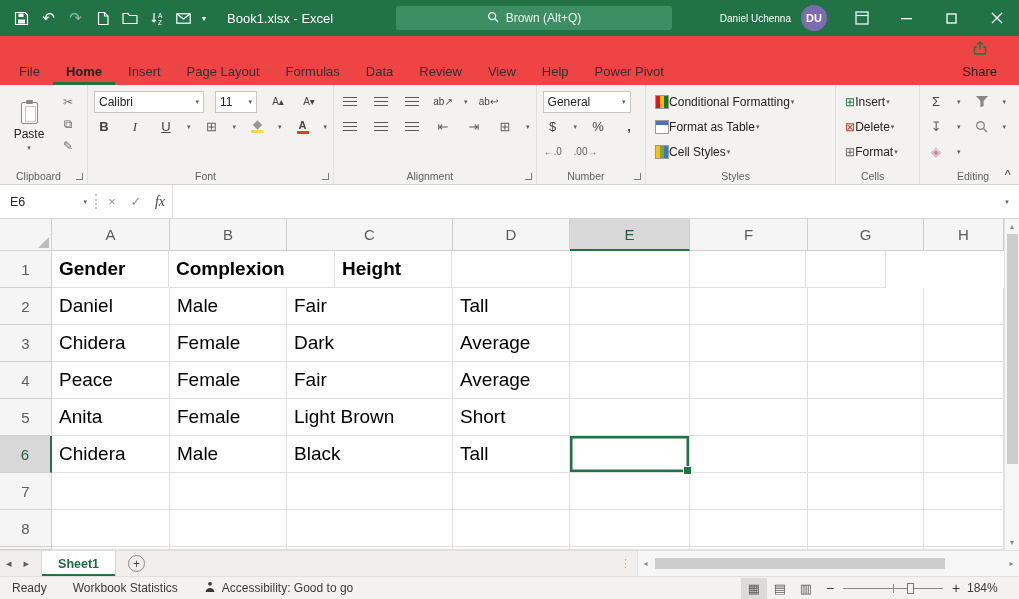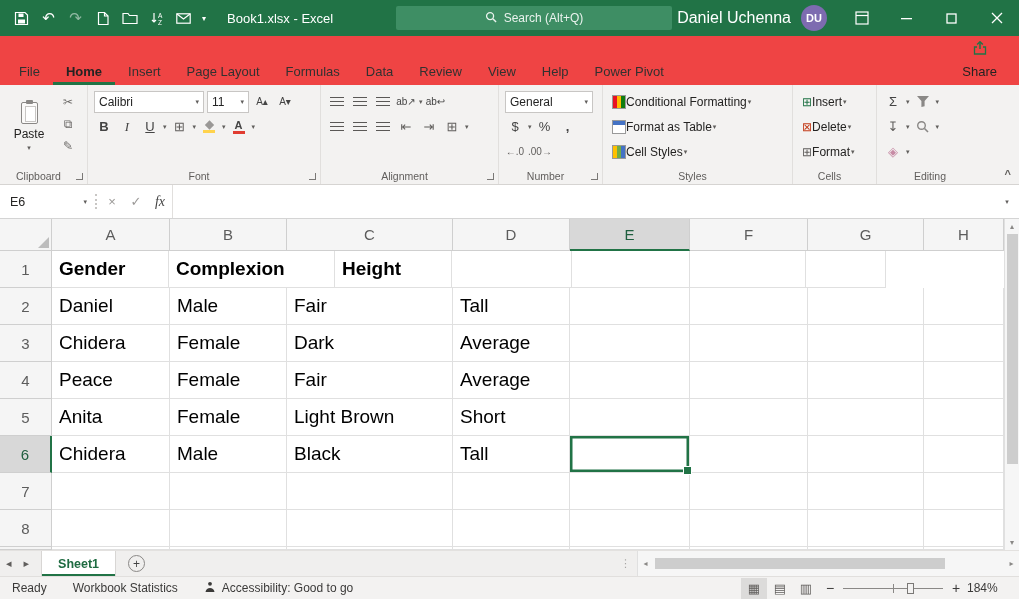--- a/index.html
+++ b/index.html
@@ -9,36 +9,36 @@
 
   
   .titlebar { flex:0 0 36px; background:#217346; display:flex; align-items:center; color:#fff; position:relative; }
   .qat { display:flex; align-items:center; padding-left:8px; }
   .tb-btn { width:27px; height:30px; display:flex; align-items:center; justify-content:center; font-size:15px; color:#fff; }
   .dim { opacity:.5; }
   .tb-caret { font-size:8px; width:14px; }
   .doc-title { font-size:13px; margin-left:16px; white-space:nowrap; }
   .search-pill { position:absolute; left:396px; top:6px; width:276px; height:24px; background:#3e8e64; border-radius:2px; display:flex; align-items:center; justify-content:center; gap:7px; color:#eaf3ee; font-size:12px; }
   .tb-right { margin-left:auto; display:flex; align-items:center; height:100%; }
-  .user-name { font-size:16px; margin-right:10px; }
+  .user-name { font-size:10px; margin-right:10px; }
   .avatar { width:26px; height:26px; border-radius:50%; background:#7d6bb0; font-size:11px; font-weight:700; display:flex; align-items:center; justify-content:center; margin-right:12px; }
   .win-btn { width:45px; height:36px; display:flex; align-items:center; justify-content:center; }
 
   
   .tabrow { flex:0 0 28px; background:#ef4444; display:flex; align-items:flex-end; padding:0 6px; }
   .rtab { padding:6px 13px 6px; font-size:13px; color:#323130; white-space:nowrap; }
   .rtab.active { font-weight:700; color:#242322; border-bottom:3px solid #217346; padding-bottom:3px; }
   .share-btn { margin-left:auto; display:flex; align-items:center; gap:6px; padding:5px 16px 6px; font-size:13px; color:#242322;flex-direction:column; }
 
   
   .ribbon { flex:0 0 100px; background:#f3f2f1; display:flex; border-bottom:1px solid #d6d4d2; position:relative; }
   .rgroup { position:relative; border-right:1px solid #e1dfdd; padding:4px 6px 17px; }
   .rgroup-label { position:absolute; bottom:2px; left:0; right:10px; text-align:center; font-size:10.5px; color:#605e5c; }
   .launcher { position:absolute; right:4px; bottom:4px; width:7px; height:7px; border-right:1.5px solid #7a7876; border-bottom:1.5px solid #7a7876; }
-  .rrow { display:flex; align-items:center; height:25px; gap:3px; }
+  .rrow { display:flex; align-items:center; height:25px; gap:11px; }
   .caret { font-size:7px; color:#605e5c; line-height:1; }
   .ico-btn { display:flex; align-items:center; justify-content:center; gap:2px; min-width:20px; height:22px; font-size:13px; color:#444; }
   .combo { background:#fff; border:1px solid #c8c6c4; height:22px; display:flex; align-items:center; justify-content:space-between; padding:0 4px; font-size:12px; color:#242424; }
   .row-btn { display:flex; align-items:center; height:25px; padding:0 3px; font-size:12px; color:#242322; white-space:nowrap; }
   .row-btn .caret { margin-left:1px; }
   
   .clip-wrap { display:flex; gap:6px; }
   .paste-big { width:46px; height:74px; display:flex; flex-direction:column; align-items:center; justify-content:center; gap:3px; font-size:12px; color:#242322; }
   .clip-ico { width:17px; height:22px; border:1px solid #8a8886; border-radius:2px; background:#fbfaf9; position:relative; }
   .clip-ico::before { content:""; position:absolute; top:-3px; left:4px; width:7px; height:4px; background:#8a8886; border-radius:1px; }
@@ -161,21 +161,21 @@
           </svg>
         </span>
       <span class="tb-btn tb-caret">▾</span>
     </div>
     <div class="doc-title">Book1.xlsx - Excel</div>
     <div class="search-pill">
       <span><svg width="12" height="12" viewBox="0 0 13 13">
             <circle cx="5.5" cy="5.5" r="3.8" fill="none" stroke="#eaf3ee" stroke-width="1.4"></circle>
             <line x1="8.5" y1="8.5" x2="12" y2="12" stroke="#eaf3ee" stroke-width="1.6"></line>
           </svg></span>
-      <span>Search (Alt+Q)</span>
+      <span>Brown (Alt+Q)</span>
     </div>
     <div class="tb-right">
       <span class="user-name">Daniel Uchenna</span>
       <span class="avatar">DU</span>
       <span class="win-btn">
           <svg width="14" height="14" viewBox="0 0 14 14">
             <rect x="1" y="1" width="12" height="12" fill="none" stroke="#fff" stroke-width="1.2"></rect>
             <path d="M1 4.5h12" stroke="#fff" stroke-width="1.2"></path>
           </svg>
         </span>

